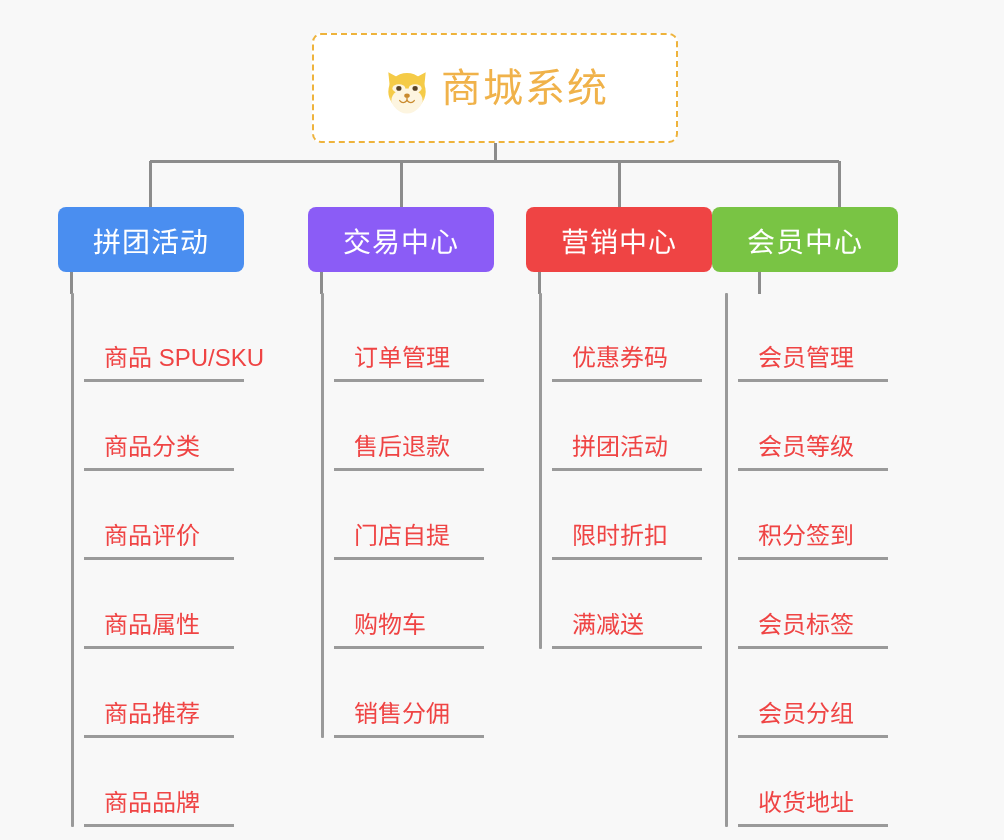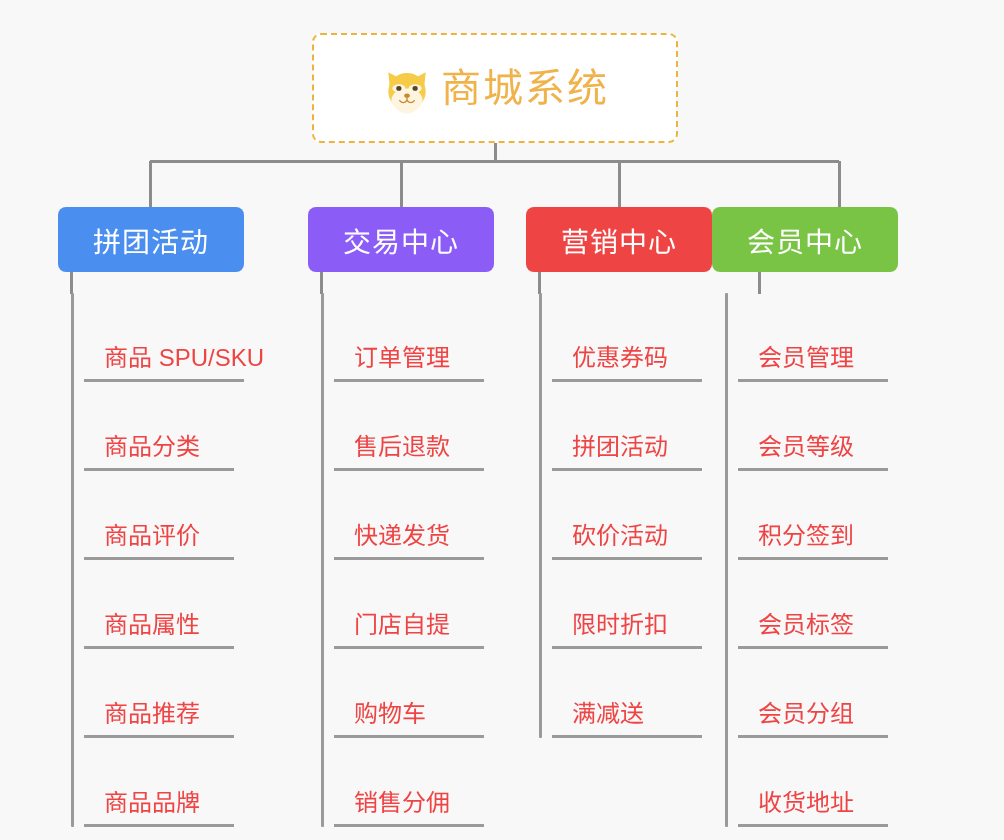--- a/index.html
+++ b/index.html
@@ -217,23 +217,20 @@
       </div>
       <div class="sub-list">
         <div class="spine"></div>
         <div class="sub-item">
             <span class="sub-item-label">订单管理</span>
           </div>
         <div class="sub-item">
             <span class="sub-item-label">售后退款</span>
           </div>
         <div class="sub-item">
-            <span class="sub-item-label">快递发货</span>
-          </div>
-        <div class="sub-item">
             <span class="sub-item-label">门店自提</span>
           </div>
         <div class="sub-item">
             <span class="sub-item-label">购物车</span>
           </div>
         <div class="sub-item">
             <span class="sub-item-label">销售分佣</span>
           </div>
       </div>
     </div>
@@ -244,23 +241,20 @@
       </div>
       <div class="sub-list">
         <div class="spine"></div>
         <div class="sub-item">
             <span class="sub-item-label">优惠券码</span>
           </div>
         <div class="sub-item">
             <span class="sub-item-label">拼团活动</span>
           </div>
         <div class="sub-item">
-            <span class="sub-item-label">砍价活动</span>
-          </div>
-        <div class="sub-item">
             <span class="sub-item-label">限时折扣</span>
           </div>
         <div class="sub-item">
             <span class="sub-item-label">满减送</span>
           </div>
       </div>
     </div>
 
     <div class="column col-3">
       <div class="cat-header" style="background: rgb(121, 196, 68);">

